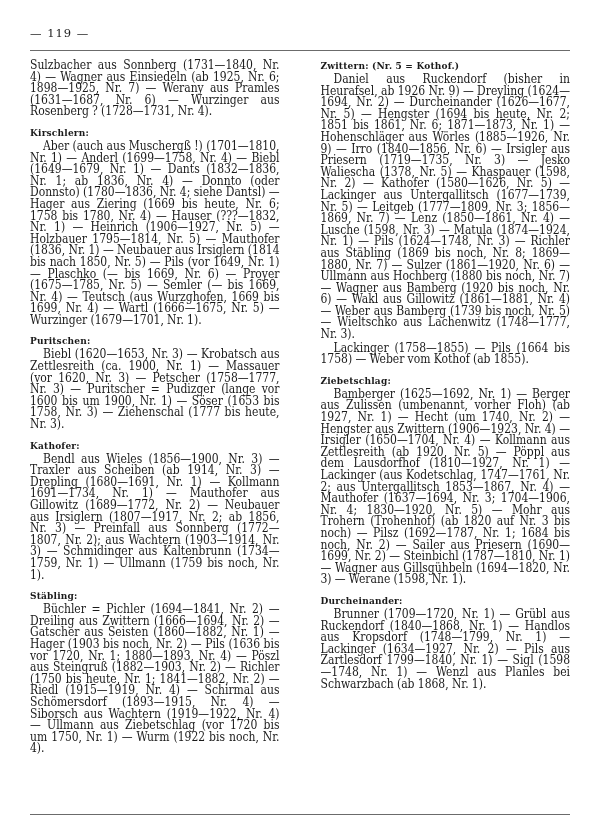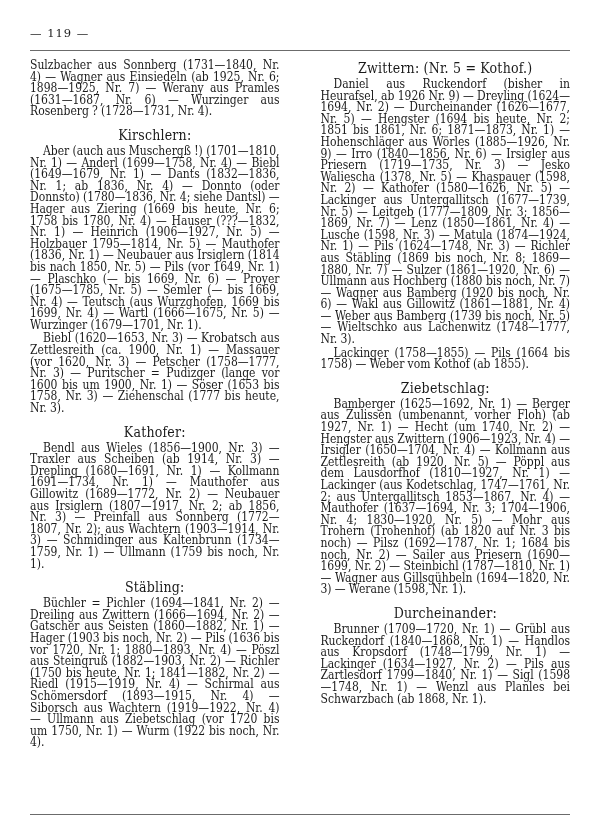--- a/index.html
+++ b/index.html
@@ -45,23 +45,23 @@
   .column {
     width: 258px;
   }
   .col-sep {
     width: 1px;
     align-self: stretch;
     background: transparent;
   }
   h2.section-head {
     font-family: "DejaVu Serif", serif;
-    font-weight: normal;
-    font-size: 14px;
-    text-align: center;
+    font-weight: bold;
+    font-size: 10px;
+    text-align: left;
     margin: 9px 0 3px 0;
     letter-spacing: 0.2px;
   }
   h2.section-head.first {
     margin-top: 0;
   }
   p.para {
     font-size: 12px;
     line-height: 11.6px;
     text-align: justify;
@@ -96,20 +96,21 @@
 
   <div class="page-number">— 119 —</div>
   <div class="rule"></div>
 
   <div class="columns">
 
     <div class="column">
       <p class="para frak noindent">Sulzbacher aus Sonnberg (1731—1840, Nr. 4) — Wagner aus Einsiedeln (ab 1925, Nr. 6; 1898—1925, Nr. 7) — Werany aus Pramles (1631—1687, Nr. 6) — Wurzinger aus Rosenberg ? (1728—1731, Nr. 4).</p>
       <h2 class="section-head frak">Kirschlern:</h2>
       <p class="para frak">Aber (auch aus Muschergß !) (1701—1810, Nr. 1) — Anderl (1699—1758, Nr. 4) — Biebl (1649—1679, Nr. 1) — Dants (1832—1836, Nr. 1; ab 1836, Nr. 4) — Donnto (oder Donnsto) (1780—1836, Nr. 4; siehe Dantsl) — Hager aus Ziering (1669 bis heute, Nr. 6; 1758 bis 1780, Nr. 4) — Hauser (???—1832, Nr. 1) — Heinrich (1906—1927, Nr. 5) — Holzbauer 1795—1814, Nr. 5) — Mauthofer (1836, Nr. 1) — Neubauer aus Irsiglern (1814 bis nach 1850, Nr. 5) — Pils (vor 1649, Nr. 1) — Plaschko (— bis 1669, Nr. 6) — Proyer (1675—1785, Nr. 5) — Semler (— bis 1669, Nr. 4) — Teutsch (aus Wurzghofen, 1669 bis 1699, Nr. 4) — Wartl (1666—1675, Nr. 5) — Wurzinger (1679—1701, Nr. 1).</p>
+      <h2 class="section-head frak">Puritschen:</h2>
       <p class="para frak">Biebl (1620—1653, Nr. 3) — Krobatsch aus Zettlesreith (ca. 1900, Nr. 1) — Massauer (vor 1620, Nr. 3) — Petscher (1758—1777, Nr. 3) — Puritscher = Pudizger (lange vor 1600 bis um 1900, Nr. 1) — Söser (1653 bis 1758, Nr. 3) — Ziehenschal (1777 bis heute, Nr. 3).</p>
       <h2 class="section-head frak">Kathofer:</h2>
       <p class="para frak">Bendl aus Wieles (1856—1900, Nr. 3) — Traxler aus Scheiben (ab 1914, Nr. 3) — Drepling (1680—1691, Nr. 1) — Kollmann 1691—1734, Nr. 1) — Mauthofer aus Gillowitz (1689—1772, Nr. 2) — Neubauer aus Irsiglern (1807—1917, Nr. 2; ab 1856, Nr. 3) — Preinfall aus Sonnberg (1772—1807, Nr. 2); aus Wachtern (1903—1914, Nr. 3) — Schmidinger aus Kaltenbrunn (1734—1759, Nr. 1) — Ullmann (1759 bis noch, Nr. 1).</p>
       <h2 class="section-head frak">Stäbling:</h2>
       <p class="para frak">Büchler = Pichler (1694—1841, Nr. 2) — Dreiling aus Zwittern (1666—1694, Nr. 2) — Gatscher aus Seisten (1860—1882, Nr. 1) — Hager (1903 bis noch, Nr. 2) — Pils (1636 bis vor 1720, Nr. 1; 1880—1893, Nr. 4) — Pöszl aus Steingruß (1882—1903, Nr. 2) — Richler (1750 bis heute, Nr. 1; 1841—1882, Nr. 2) — Riedl (1915—1919, Nr. 4) — Schirmal aus Schömersdorf (1893—1915, Nr. 4) — Siborsch aus Wachtern (1919—1922, Nr. 4) — Ullmann aus Ziebetschlag (vor 1720 bis um 1750, Nr. 1) — Wurm (1922 bis noch, Nr. 4).</p>
     </div>
 
     <div class="col-sep"></div>
 
     <div class="column">

